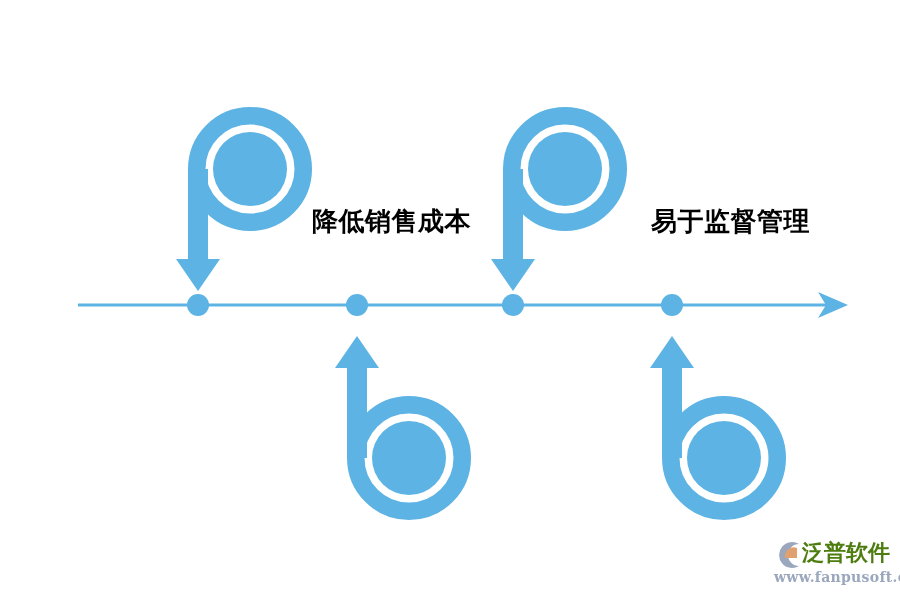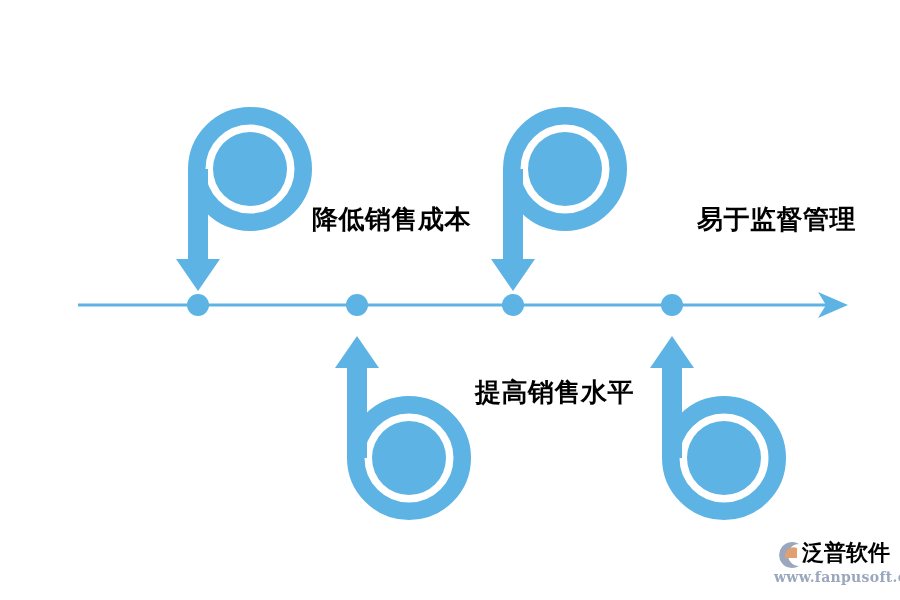--- a/index.html
+++ b/index.html
@@ -24,34 +24,34 @@
 
   #timeline-svg {
     position: absolute;
     left: 0; top: 0;
     width: 900px;
     height: 600px;
   }
 
   .label {
     position: absolute;
-    font-family: Liberation Mono, monospace;
+    font-family: Liberation Sans, sans-serif;
     font-weight: bold;
     font-size: 26px;
     line-height: 1;
     color: #000000;
     white-space: nowrap;
     letter-spacing: 0.5px;
   }
 
   .label-top { top: 208px; }
   .label-bottom { top: 381px; }
 
   #label-reduce-cost   { left: 312px; }
-  #label-easy-supervise{ left: 651px; margin-left: 46px; }
+  #label-easy-supervise{ left: 651px; }
   #label-raise-ability { left: 96px;  }
   #label-raise-level   { left: 475px; }
 
   
   #watermark {
     position: absolute;
     left: 772px;
     top: 538px;
     width: 120px;
     height: 54px;
@@ -63,21 +63,21 @@
     width: 30px;
     height: 30px;
   }
   #watermark-brand {
     position: absolute;
     left: 30px;
     top: 0px;
     font-family: "DejaVu Sans", "Liberation Sans", sans-serif;
     font-size: 22px;
     font-weight: bold;
-    color: #000000;
+    color: #4d7c0f;
     letter-spacing: 0px;
     white-space: nowrap;
   }
   #watermark-url {
     position: absolute;
     left: 2px;
     top: 31px;
     font-family: "DejaVu Serif", "Liberation Serif", serif;
     font-size: 14px;
     font-weight: bold;
@@ -147,21 +147,20 @@
     <g>
       <circle cx="672" cy="305" r="11" fill="#5cb3e4"></circle>
     </g>
   </svg>
 
   <div class="label label-top" id="label-reduce-cost">降低销售成本</div>
 
   <div class="label label-top" id="label-easy-supervise">易于监督管理</div>
 
 
-  <div class="label label-bottom" id="label-raise-level">提高销售水平</div>
 
   <div id="watermark">
     <svg id="watermark-logo-svg" viewBox="0 0 60 60" xmlns="http://www.w3.org/2000/svg">
       <path d="M54 8 A26 26 0 1 0 54 52 A22 22 0 1 1 54 8 Z" fill="#9aa7bd"></path>
       <path d="M50 16 A18 18 0 0 0 26 36 L50 36 Z" fill="#e0a070"></path>
     </svg>
     <div id="watermark-brand">泛普软件</div>
     <div id="watermark-url">www.fanpusoft.com</div>
   </div>
 

